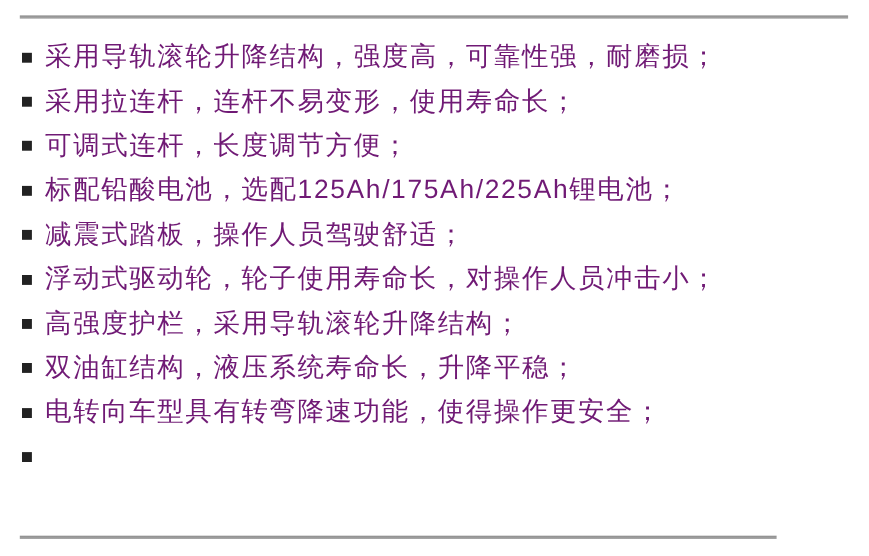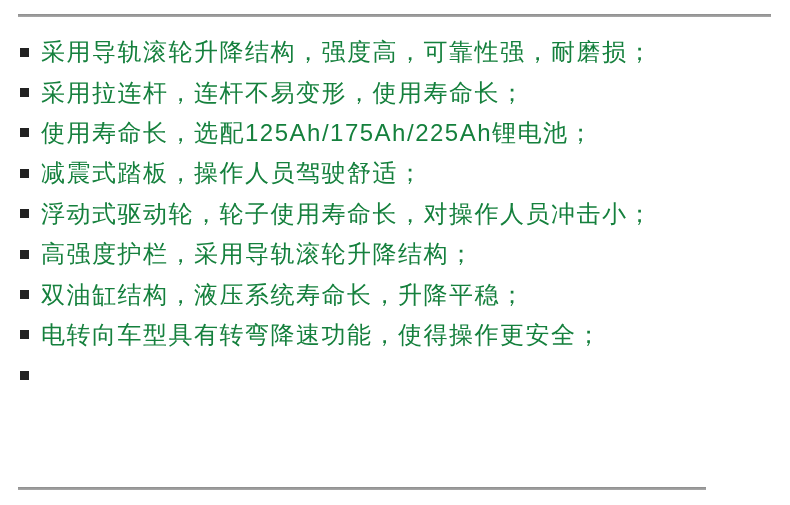--- a/index.html
+++ b/index.html
@@ -52,42 +52,46 @@
   .bullet {
     flex: 0 0 auto;
     width: 9px;
     height: 9px;
     background: #222222;
     margin-right: 12px;
   }
   .feature-text {
     font-size: 24px;
     letter-spacing: 1.5px;
-    color: #15803d;
+    color: #701a75;
     line-height: 1;
   }
 </style>
 </head>
 <body>
 
 <div class="page">
   <hr class="divider top">
 
   <ul class="features">
     <li class="feature">
       <span class="bullet"></span>
       <span class="feature-text">采用导轨滚轮升降结构，强度高，可靠性强，耐磨损；</span>
     </li>
     <li class="feature">
       <span class="bullet"></span>
       <span class="feature-text">采用拉连杆，连杆不易变形，使用寿命长；</span>
     </li>
     <li class="feature">
       <span class="bullet"></span>
-      <span class="feature-text">使用寿命长，选配125Ah/175Ah/225Ah锂电池；</span>
+      <span class="feature-text">可调式连杆，长度调节方便；</span>
+    </li>
+    <li class="feature">
+      <span class="bullet"></span>
+      <span class="feature-text">标配铅酸电池，选配125Ah/175Ah/225Ah锂电池；</span>
     </li>
     <li class="feature">
       <span class="bullet"></span>
       <span class="feature-text">减震式踏板，操作人员驾驶舒适；</span>
     </li>
     <li class="feature">
       <span class="bullet"></span>
       <span class="feature-text">浮动式驱动轮，轮子使用寿命长，对操作人员冲击小；</span>
     </li>
     <li class="feature">

